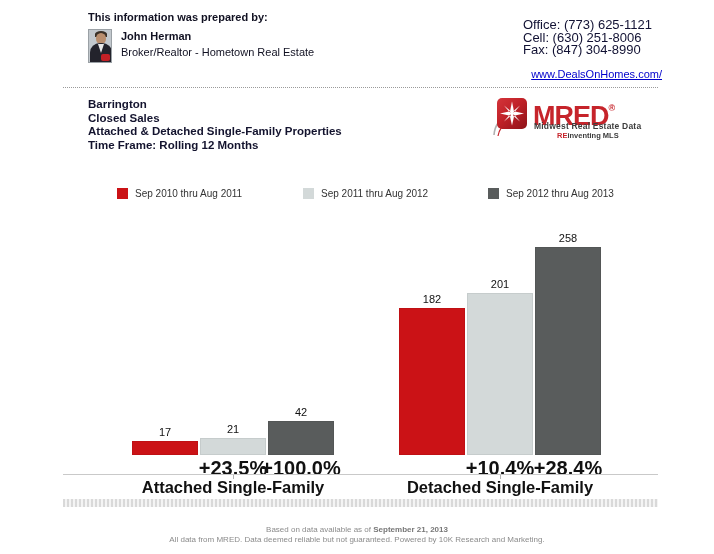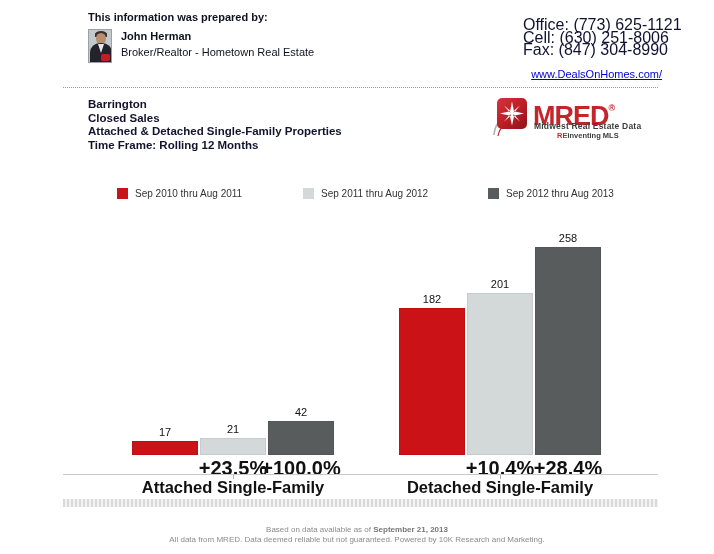--- a/index.html
+++ b/index.html
@@ -16,21 +16,21 @@
   
   .prepared-by { left:88px; top:11px; font-size:11px; font-weight:bold; color:#111122; }
   .agent-photo { left:88px; top:29px; width:24px; height:34px; background:#c2c8cd; overflow:hidden; border:1px solid #9aa0a5; }
   .agent-photo .head { position:absolute; left:7px; top:3px; width:10px; height:11px; border-radius:50% 50% 45% 45%; background:#b98e6e; }
   .agent-photo .hair { position:absolute; left:6px; top:1px; width:12px; height:6px; border-radius:50% 50% 0 0; background:#3a3027; }
   .agent-photo .suit { position:absolute; left:1px; top:13px; width:22px; height:21px; border-radius:45% 45% 0 0; background:#23232c; }
   .agent-photo .shirt { position:absolute; left:9px; top:14px; width:6px; height:9px; background:#e8e8e8; clip-path:polygon(0 0,100% 0,50% 100%); }
   .agent-photo .badge { position:absolute; right:1px; bottom:1px; width:9px; height:7px; background:#c32026; border-radius:2px; }
   .agent-name { left:121px; top:30px; font-size:11px; font-weight:bold; color:#111122; }
   .agent-title { left:121px; top:46px; font-size:11px; color:#111122; }
-  .contact { left:523px; top:19px; font-size:16px; line-height:12.5px; color:#111133; }
+  .contact { left:523px; top:19px; font-size:13px; line-height:12.5px; color:#111133; }
   .website { right:52px; top:68px; font-size:11px; color:#0000cc; text-decoration:underline; cursor:pointer; }
   .rule-dotted { left:63px; top:87px; width:595px; border-top:1.5px dotted #9a9a9a; }
 
   
   .report-title { left:88px; top:98px; font-size:11.5px; font-weight:bold; line-height:13.5px; color:#13132e; }
   .mred { left:497px; top:95px; width:150px; height:46px; }
   .mred-square { position:absolute; left:0; top:3px; width:30px; height:31px; border-radius:5px;
     background:linear-gradient(135deg,#d4343a 0%,#c02128 45%,#8e1218 100%); }
   .mred-swoosh { position:absolute; left:-6px; top:6px; width:42px; height:36px; }
   .mred-word { position:absolute; left:36px; top:0px; font-size:27px; font-weight:bold; letter-spacing:-1px; color:#c6242b; line-height:27px; }

